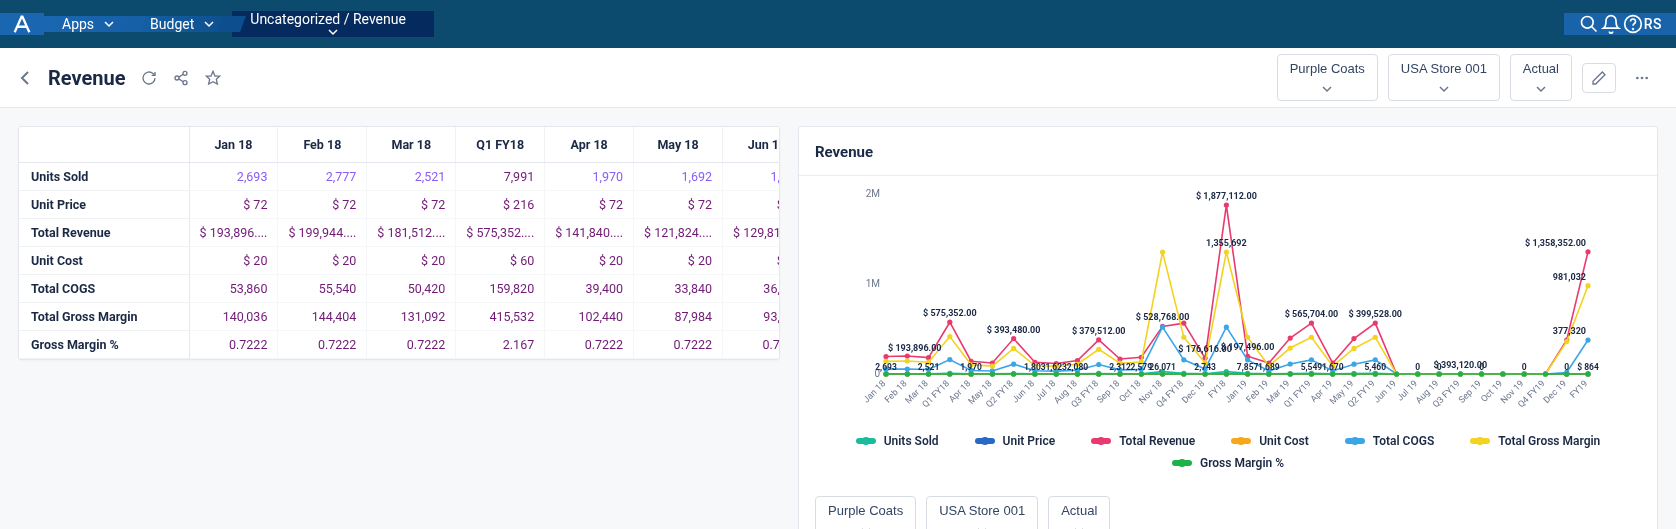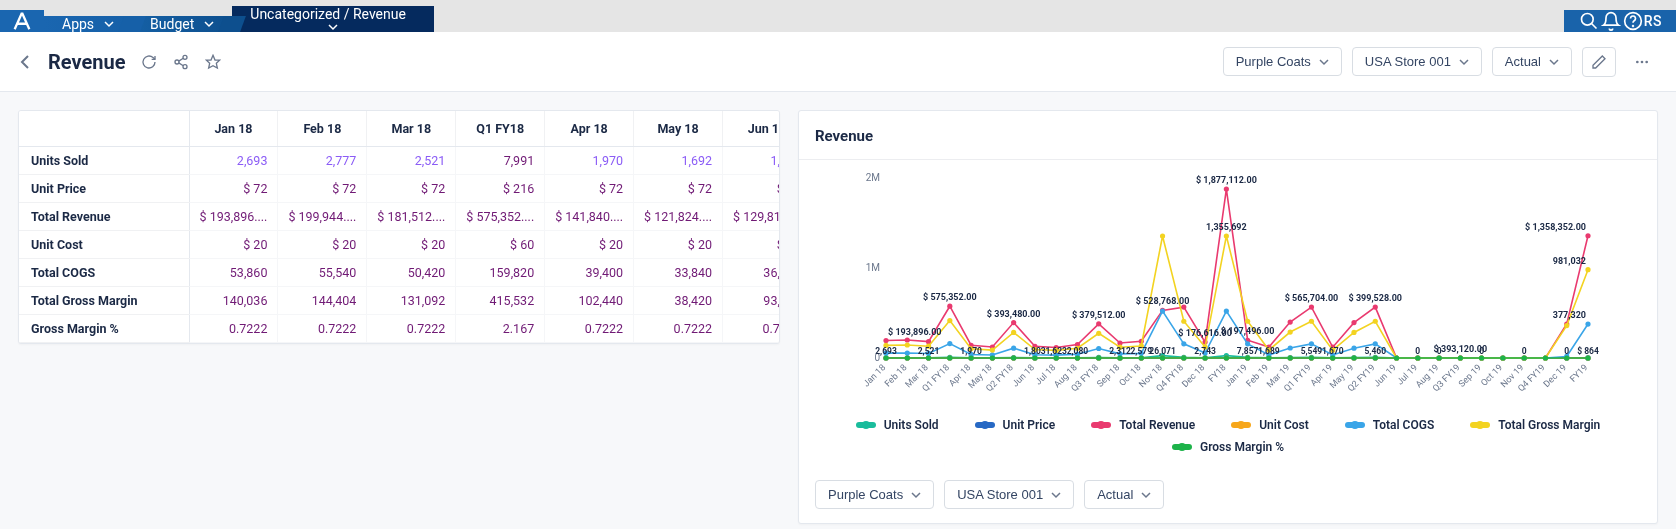--- a/index.html
+++ b/index.html
@@ -1,22 +1,22 @@
 <!DOCTYPE html>
 <html><head>
 <meta charset="utf-8">
 <style>
   * { box-sizing: border-box; }
   html, body { margin: 0; padding: 0; font-family: -apple-system, BlinkMacSystemFont, "Segoe UI", Roboto, Helvetica, Arial, sans-serif; background: #f7f8fa; color: #172b4d; }
   body { width: 1676px; }
   
   
   .header {
-    display: flex; align-items: flex-end; height: 32px;
-    background: #e5e5e5;
+    display: flex; align-items: center; height: 48px;
+    background: #0c4a6e;
     color: #fff;
   }
   .hdr-section { display: flex; align-items: center; padding: 0 18px; font-size: 14px; cursor: pointer; }
   .hdr-logo { background: #1a66b0; width: 44px; justify-content: center; padding: 0; }
   .hdr-logo svg { width: 22px; height: 22px; }
   .hdr-apps { background: linear-gradient(to right, #1a66b0, #1660a8); position: relative; }
   .hdr-budget { background: linear-gradient(to right, #1560a5, #0d4f8e); position: relative; }
   .hdr-page { background: #052a5e; padding-right: 28px; position: relative; flex-direction: column; }
   .skew { position: absolute; right: -11px; top: 0; bottom: 0; width: 22px; transform: skewX(-20deg); z-index: 1; }
   .hdr-apps .skew { background: #1660a8; }
@@ -33,21 +33,21 @@
     border-bottom: 1px solid #e4e8ee;
   }
   .tb-left { display: flex; align-items: center; gap: 14px; }
   .tb-back { color: #6b778c; cursor: pointer; }
   .tb-title { font-size: 20px; font-weight: 700; color: #1b2945; }
   .tb-left .ic { color: #6b778c; cursor: pointer; width: 18px; height: 18px; display:flex; align-items:center; justify-content:center; }
   .tb-right { margin-left: auto; display: flex; align-items: center; gap: 10px; }
   .dd-btn {
     display: inline-flex; align-items: center; gap: 8px;
     border: 1px solid #d8dde3; background: #fff; color: #344563;
-    font-size: 13px; padding: 6px 12px; border-radius: 4px; cursor: pointer;
+    font-size: 13px; padding: 6px 12px; border-radius: 4px; cursor: pointer; flex-direction: column;
   }
   .ic-btn { border: 1px solid #d8dde3; background: #fff; color: #344563; border-radius: 4px; padding: 6px 8px; cursor: pointer; display:inline-flex; }
 
   
   .workspace { display: flex; gap: 18px; padding: 18px; align-items: flex-start; }
   .card { background: #fff; border: 1px solid #e4e8ee; border-radius: 3px; box-shadow: 0 1px 2px rgba(0,0,0,0.03); }
   .card-title { font-size: 15px; font-weight: 700; color: #1b2945; padding: 16px 16px 14px; border-bottom: 1px solid #ecedf0; }
 
   
   .table-card { flex: 0 0 762px; overflow: hidden; }
@@ -275,21 +275,21 @@
               <td>33,840</td>
               <td>36,060</td>
             </tr>
             <tr>
               <th>Total Gross Margin</th>
               <td>140,036</td>
               <td>144,404</td>
               <td>131,092</td>
               <td>415,532</td>
               <td>102,440</td>
-              <td>38,420</td>
+              <td>87,984</td>
               <td>93,756</td>
             </tr>
             <tr>
               <th>Gross Margin %</th>
               <td>0.7222</td>
               <td>0.7222</td>
               <td>0.7222</td>
               <td>2.167</td>
               <td>0.7222</td>
               <td>0.7222</td>

